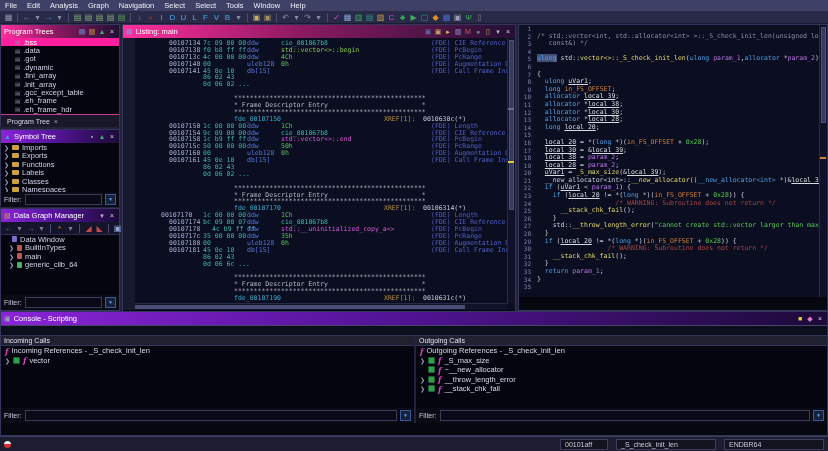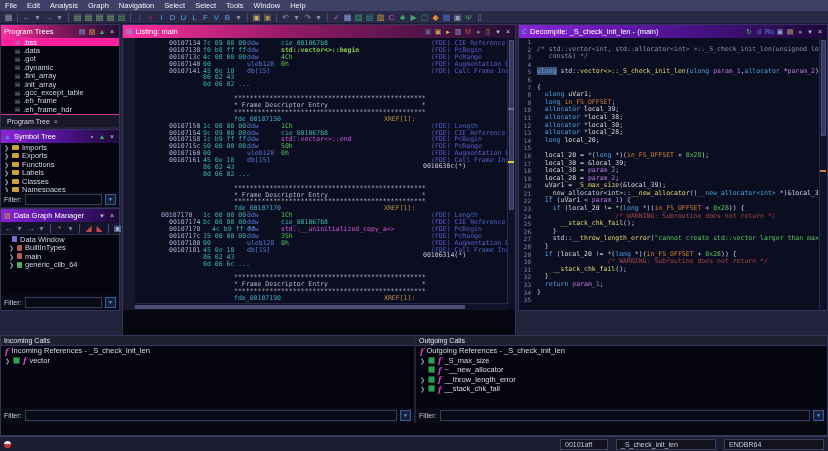--- a/index.html
+++ b/index.html
@@ -40,33 +40,33 @@
   .tabrow{height:12px;background:#181828;border-top:1px solid #c8388e;display:flex;align-items:center;
           font-size:7px;color:#d8d8e8;padding-left:6px;gap:4px;}
   
   #listing-body{background:#0b0e20;font-family:"DejaVu Sans Mono",monospace;font-size:6.5px;overflow:hidden;position:relative;}
   .lmargin{position:absolute;left:0;top:0;width:12px;height:100%;background:#171a2e;}
   .lrows{position:absolute;left:12px;top:1px;right:18px;bottom:0;}
   .lrow{position:relative;height:6.9px;white-space:pre;overflow:visible;}
   .ls{position:absolute;top:0;}
   .c-addr{color:#a8aed6;} .c-bytes{color:#3fb3ab;} .c-mn{color:#5578d8;} .c-com{color:#5060c8;}
   .oc-r{color:#3fb8a8;} .oc-c{color:#58c458;} .oc-lg{color:#8cc74f;} .oc-lm{color:#d85ad8;}
-  .c-sep{color:#b8b8c8;} .c-lbl{color:#3fa9c9;} .c-xref{color:#b89040;} .c-ref{color:#c8c8d8;margin-top:47px;}
+  .c-sep{color:#b8b8c8;} .c-lbl{color:#3fa9c9;} .c-xref{color:#b89040;} .c-ref{color:#c8c8d8;}
   .vscroll{position:absolute;width:7px;background:#10122a;border-left:1px solid #272a48;}
   .vthumb{position:absolute;left:1px;width:5px;background:#353a60;border:1px solid #4a5080;box-sizing:border-box;}
   .hscroll{position:absolute;height:6px;background:#10122a;border-top:1px solid #272a48;}
   .hthumb{position:absolute;top:1px;height:4px;background:#4a4e74;}
   .mark{position:absolute;width:6px;height:2px;}
   
   #decomp-body{background:#0b0e20;font-family:"DejaVu Sans Mono",monospace;font-size:6.5px;overflow:hidden;position:relative;}
   .dline{display:flex;height:7.6px;white-space:pre;}
   .dnum{width:12px;flex:none;text-align:right;color:#7f86b0;background:#0e1126;padding-right:2px;font-size:6px;line-height:7.6px;}
   .dcode{padding-left:4px;line-height:7.6px;}
   .sg-d{color:#c8ccd8;} .sg-t{color:#4f9fe0;} .sg-k{color:#4f9fe0;} .sg-f{color:#e3d66b;}
-  .sg-v{color:#d8dce0;} .sg-p{color:#b473e0;} .sg-g{color:#d08038;text-align:right;} .sg-c{color:#58c458;}
+  .sg-v{color:#d8dce0;text-decoration:underline;} .sg-p{color:#b473e0;} .sg-g{color:#d08038;text-align:right;} .sg-c{color:#58c458;}
   .sg-s{color:#58c458;} .sg-m{color:#8a90a8;} .sg-w{color:#a84545;} .sg-hl{background:#44507a;}
   
   .hdr{height:9px;background:#20212f;border-bottom:1px solid #33355a;font-size:7px;color:#e0e2ee;
        display:flex;align-items:center;padding-left:3px;}
   .crow{height:9.5px;display:flex;align-items:center;gap:3px;padding-left:4px;font-size:7.5px;white-space:nowrap;color:#d8dae8;}
   .fic{font-family:"DejaVu Serif",serif;font-style:italic;font-weight:bold;color:#e040c0;font-size:8px;line-height:8px;flex:none;}
   .gbox{width:7px;height:7px;background:#2f9e4f;border-radius:1px;border:1px solid #1c5e30;box-sizing:border-box;flex:none;}
   
   #statusbar{left:0;top:436px;width:828px;height:15px;background:#1c1d30;border-top:1px solid #3a3c5e;
              display:flex;align-items:center;box-sizing:border-box;padding:0 4px;gap:8px;font-size:7px;}
@@ -308,21 +308,21 @@
           <span class="pt-ic" style="color: rgb(120, 122, 146);">●</span>
           <span class="pt-ic" style="color: rgb(200, 176, 96);">▯</span>
           <span class="pt-ic" style="color: rgb(184, 188, 208);">▾</span>
           <span class="pt-ic" style="color: rgb(208, 212, 232);">×</span>
         </span>
     </div>
     <div id="listing-body" style="height:272px;">
       <div class="lmargin"></div>
       <div class="lrows" id="listing-rows">
           <div class="lrow"><span class="ls c-addr" style="left: 34px;">00107134</span><span class="ls c-bytes" style="left: 68px;">7c 09 00 00</span><span class="ls c-mn" style="left: 112px;">ddw</span><span class="ls oc-r" style="left: 146px;">cie_001067b8</span><span class="ls c-com" style="left: 296px;">(FDE) CIE Reference Poin</span></div>
-          <div class="lrow"><span class="ls c-addr" style="left: 34px;">00107138</span><span class="ls c-bytes" style="left: 68px;">f0 b8 ff ff</span><span class="ls c-mn" style="left: 112px;">ddw</span><span class="ls oc-lg" style="left: 146px; font-weight: bold;">std::vector&lt;&gt;::begin</span><span class="ls c-com" style="left: 296px;">(FDE) PcBegin</span></div>
+          <div class="lrow"><span class="ls c-addr" style="left: 34px;">00107138</span><span class="ls c-bytes" style="left: 68px;">f0 b8 ff ff</span><span class="ls c-mn" style="left: 112px;">ddw</span><span class="ls oc-lg" style="left: 146px;">std::vector&lt;&gt;::begin</span><span class="ls c-com" style="left: 296px;">(FDE) PcBegin</span></div>
           <div class="lrow"><span class="ls c-addr" style="left: 34px;">0010713c</span><span class="ls c-bytes" style="left: 68px;">4c 00 00 00</span><span class="ls c-mn" style="left: 112px;">ddw</span><span class="ls oc-c" style="left: 146px;">4Ch</span><span class="ls c-com" style="left: 296px;">(FDE) PcRange</span></div>
           <div class="lrow"><span class="ls c-addr" style="left: 34px;">00107140</span><span class="ls c-bytes" style="left: 68px;">00</span><span class="ls c-mn" style="left: 112px;">uleb128</span><span class="ls oc-c" style="left: 146px;">0h</span><span class="ls c-com" style="left: 296px;">(FDE) Augmentation Data</span></div>
           <div class="lrow"><span class="ls c-addr" style="left: 34px;">00107141</span><span class="ls c-bytes" style="left: 68px;">45 0e 10</span><span class="ls c-mn" style="left: 112px;">db[15]</span><span class="ls c-com" style="left: 296px;">(FDE) Call Frame Instruc</span></div>
           <div class="lrow"><span class="ls c-bytes" style="left: 68px;">86 02 43</span></div>
           <div class="lrow"><span class="ls c-bytes" style="left: 68px;">0d 06 02 ...</span></div>
           <div class="lrow"></div>
           <div class="lrow"><span class="ls c-sep" style="left: 99px;">*************************************************</span></div>
           <div class="lrow"><span class="ls c-sep" style="left: 99px;">* Frame Descriptor Entry                        *</span></div>
           <div class="lrow"><span class="ls c-sep" style="left: 99px;">*************************************************</span></div>
           <div class="lrow"><span class="ls c-lbl" style="left: 99px;">fde_00107150</span><span class="ls c-xref" style="left: 249px;">XREF[1]:</span><span class="ls c-ref" style="left: 288px;">0010630c(*)</span></div>
@@ -333,21 +333,21 @@
           <div class="lrow"><span class="ls c-addr" style="left: 34px;">00107160</span><span class="ls c-bytes" style="left: 68px;">00</span><span class="ls c-mn" style="left: 112px;">uleb128</span><span class="ls oc-c" style="left: 146px;">0h</span><span class="ls c-com" style="left: 296px;">(FDE) Augmentation Data</span></div>
           <div class="lrow"><span class="ls c-addr" style="left: 34px;">00107161</span><span class="ls c-bytes" style="left: 68px;">45 0e 10</span><span class="ls c-mn" style="left: 112px;">db[15]</span><span class="ls c-com" style="left: 296px;">(FDE) Call Frame Instruc</span></div>
           <div class="lrow"><span class="ls c-bytes" style="left: 68px;">86 02 43</span></div>
           <div class="lrow"><span class="ls c-bytes" style="left: 68px;">0d 06 02 ...</span></div>
           <div class="lrow"></div>
           <div class="lrow"><span class="ls c-sep" style="left: 99px;">*************************************************</span></div>
           <div class="lrow"><span class="ls c-sep" style="left: 99px;">* Frame Descriptor Entry                        *</span></div>
           <div class="lrow"><span class="ls c-sep" style="left: 99px;">*************************************************</span></div>
           <div class="lrow"><span class="ls c-lbl" style="left: 99px;">fde_00107170</span><span class="ls c-xref" style="left: 249px;">XREF[1]:</span><span class="ls c-ref" style="left: 288px;">00106314(*)</span></div>
           <div class="lrow"><span class="ls c-addr" style="left: 26px;">00107170</span><span class="ls c-bytes" style="left: 68px;">1c 00 00 00</span><span class="ls c-mn" style="left: 112px;">ddw</span><span class="ls oc-c" style="left: 146px;">1Ch</span><span class="ls c-com" style="left: 296px;">(FDE) Length</span></div>
-          <div class="lrow"><span class="ls c-addr" style="left: 34px;">00107174</span><span class="ls c-bytes" style="left: 68px;">bc 08 00 00</span><span class="ls c-mn" style="left: 112px;">ddw</span><span class="ls oc-r" style="left: 146px;">cie_001067b8</span><span class="ls c-com" style="left: 296px;">(FDE) CIE Reference Poin</span></div>
+          <div class="lrow"><span class="ls c-addr" style="left: 34px;">00107174</span><span class="ls c-bytes" style="left: 68px;">bc 09 00 07</span><span class="ls c-mn" style="left: 112px;">ddw</span><span class="ls oc-r" style="left: 146px;">cie_001067b8</span><span class="ls c-com" style="left: 296px;">(FDE) CIE Reference Poin</span></div>
           <div class="lrow"><span class="ls c-addr" style="left: 34px;">00107178</span><span class="ls c-bytes" style="left: 77px;">4c b9 ff ff</span><span class="ls c-mn" style="left: 112px;">ddw</span><span class="ls oc-lm" style="left: 146px;">std::__uninitialized_copy_a&lt;&gt;</span><span class="ls c-com" style="left: 296px;">(FDE) PcBegin</span></div>
           <div class="lrow"><span class="ls c-addr" style="left: 34px;">0010717c</span><span class="ls c-bytes" style="left: 68px;">35 00 00 00</span><span class="ls c-mn" style="left: 112px;">ddw</span><span class="ls oc-c" style="left: 146px;">35h</span><span class="ls c-com" style="left: 296px;">(FDE) PcRange</span></div>
           <div class="lrow"><span class="ls c-addr" style="left: 34px;">00107180</span><span class="ls c-bytes" style="left: 68px;">00</span><span class="ls c-mn" style="left: 112px;">uleb128</span><span class="ls oc-c" style="left: 146px;">0h</span><span class="ls c-com" style="left: 296px;">(FDE) Augmentation Data</span></div>
           <div class="lrow"><span class="ls c-addr" style="left: 34px;">00107181</span><span class="ls c-bytes" style="left: 68px;">45 0e 10</span><span class="ls c-mn" style="left: 112px;">db[15]</span><span class="ls c-com" style="left: 296px;">(FDE) Call Frame Instruc</span></div>
           <div class="lrow"><span class="ls c-bytes" style="left: 68px;">86 02 43</span></div>
           <div class="lrow"><span class="ls c-bytes" style="left: 68px;">0d 06 6c ...</span></div>
           <div class="lrow"></div>
           <div class="lrow"><span class="ls c-sep" style="left: 99px;">*************************************************</span></div>
           <div class="lrow"><span class="ls c-sep" style="left: 99px;">* Frame Descriptor Entry                        *</span></div>
           <div class="lrow"><span class="ls c-sep" style="left: 99px;">*************************************************</span></div>
@@ -358,34 +358,20 @@
       </div>
       <span class="mark" style="right:1px;top:123px;background:#e8c83f;"></span>
       <span class="mark" style="right:1px;top:70px;background:#6a6e92;"></span>
       <div class="hscroll" style="left:12px;right:8px;bottom:0;">
         <div class="hthumb" style="left:0;width:330px;"></div>
       </div>
     </div>
   </div>
 
   <div class="abs panel" style="left:518px;top:24px;width:310px;height:287px;">
-    <div class="ptitle pt-purple">
-      <span class="p-ic" id="decomp-panel-icon" style="color: rgb(63, 216, 200);">C</span>
-      <span>Decompile: _S_check_init_len - (main)</span>
-      <span class="pt-icons" id="decomp-icons">
-          <span class="pt-ic" style="color: rgb(79, 196, 95);">↻</span>
-          <span class="pt-ic" style="color: rgb(79, 143, 232);">d</span>
-          <span class="pt-ic" style="color: rgb(79, 143, 232);">Ro</span>
-          <span class="pt-ic" style="color: rgb(143, 168, 216);">▣</span>
-          <span class="pt-ic" style="color: rgb(200, 168, 96);">▤</span>
-          <span class="pt-ic" style="color: rgb(120, 122, 146);">●</span>
-          <span class="pt-ic" style="color: rgb(184, 188, 208);">▾</span>
-          <span class="pt-ic" style="color: rgb(208, 212, 232);">×</span>
-        </span>
-    </div>
     <div id="decomp-body" style="height:272px;">
       <div id="decomp-lines">
           <div class="dline"><span class="dnum">1</span><span class="dcode"></span></div>
           <div class="dline"><span class="dnum">2</span><span class="dcode"><span class="sg-m">/* std::vector&lt;int, std::allocator&lt;int&gt; &gt;::_S_check_init_len(unsigned long, std::allocator&lt;int&gt;</span></span></div>
           <div class="dline"><span class="dnum">3</span><span class="dcode"><span class="sg-m">   const&amp;) */</span></span></div>
           <div class="dline"><span class="dnum">4</span><span class="dcode"></span></div>
           <div class="dline"><span class="dnum">5</span><span class="dcode"><span class="sg-t sg-hl">ulong</span><span class="sg-d"> std::</span><span class="sg-f">vector&lt;&gt;::_S_check_init_len</span><span class="sg-d">(</span><span class="sg-t">ulong</span><span class="sg-d"> </span><span class="sg-p">param_1</span><span class="sg-d">,</span><span class="sg-t">allocator</span><span class="sg-d"> *</span><span class="sg-p">param_2</span><span class="sg-d">)</span></span></div>
           <div class="dline"><span class="dnum">6</span><span class="dcode"></span></div>
           <div class="dline"><span class="dnum">7</span><span class="dcode"><span class="sg-d">{</span></span></div>
           <div class="dline"><span class="dnum">8</span><span class="dcode"><span class="sg-d">  </span><span class="sg-t">ulong</span><span class="sg-d"> </span><span class="sg-v">uVar1</span><span class="sg-d">;</span></span></div>
@@ -417,20 +403,32 @@
           <div class="dline"><span class="dnum">34</span><span class="dcode"><span class="sg-d">}</span></span></div>
           <div class="dline"><span class="dnum">35</span><span class="dcode"></span></div>
         </div>
       <div class="vscroll" style="right:0;top:0;height:272px;">
         <div class="vthumb" style="top:2px;height:96px;"></div>
       </div>
       <span class="mark" style="right:1px;top:132px;background:#d08038;"></span>
     </div>
   </div>
 
+  <div class="abs panel" style="left:0;top:311px;width:828px;height:24px;">
+    <div class="ptitle pt-purple">
+      <span class="p-ic" id="console-panel-icon" style="color: rgb(154, 160, 184);">▣</span>
+      <span>Console - Scripting</span>
+      <span class="pt-icons" id="console-icons">
+          <span class="pt-ic" style="color: rgb(232, 200, 63);">■</span>
+          <span class="pt-ic" style="color: rgb(232, 120, 200);">◆</span>
+          <span class="pt-ic" style="color: rgb(208, 212, 232);">×</span>
+        </span>
+    </div>
+    <div style="height:9px;background:#0d0e1c;border-top:1px solid #44466a;"></div>
+  </div>
 
   <div class="abs panel" style="left:0;top:335px;width:828px;height:101px;">
     <div style="display:flex;height:87px;">
       <div style="width:413px;border-right:2px solid #23243c;display:flex;flex-direction:column;">
         <div class="hdr">Incoming Calls</div>
         <div class="tree" id="incoming-tree" style="flex:1;">
             <div class="crow">
               <span class="fic">f</span>
               <span>Incoming References - _S_check_init_len</span>
             </div>

